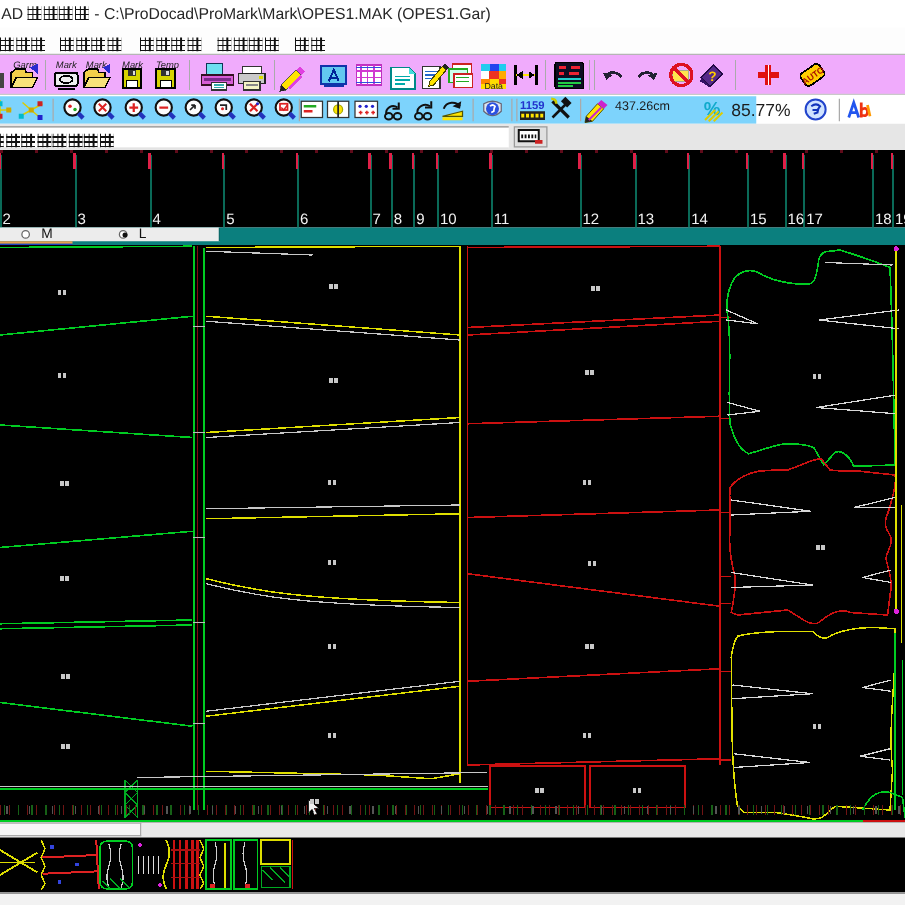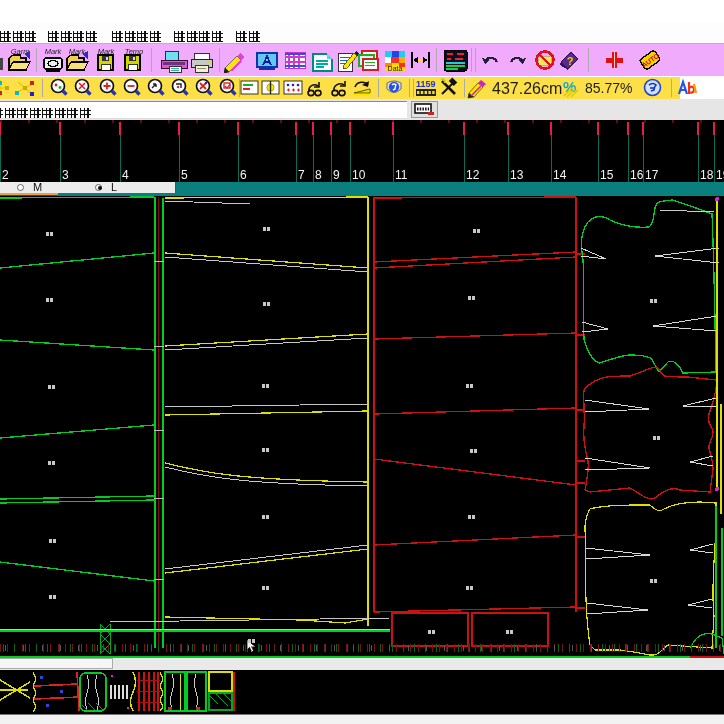--- a/index.html
+++ b/index.html
@@ -8,20 +8,23 @@
 .abs{position:absolute}
 
 .cj{display:inline-block;width:11px;height:11.5px;margin-right:1.5px;vertical-align:-1px;
 background:
 repeating-linear-gradient(90deg,#111 0 1.1px,rgba(0,0,0,0) 1.1px 3.7px),
 repeating-linear-gradient(0deg,#111 0 1.1px,rgba(0,0,0,0) 1.1px 3.9px);}
 </style></head>
 <body>
 <div id="page">
 
+<div class="abs" style="left:0;top:0;width:724px;height:22px;background:#fff">
+ <div class="abs" style="left:1px;top:4px;font-size:12.6px;color:#262626;white-space:nowrap">AD <i class="cj"></i><i class="cj"></i><i class="cj"></i><i class="cj"></i> - C:\ProDocad\ProMark\Mark\OPES1.MAK (OPES1.Gar)</div>
+</div>
 
 <div class="abs" style="left:0;top:22px;width:724px;height:22px;background:#fdfdfd;border-bottom:1px solid #b5b5b5">
  <div class="abs" style="left:0px;top:5px"><i class="cj"></i><i class="cj"></i><i class="cj"></i></div>
  <div class="abs" style="left:48px;top:5px"><i class="cj"></i><i class="cj"></i><i class="cj"></i><i class="cj"></i></div>
  <div class="abs" style="left:112px;top:5px"><i class="cj"></i><i class="cj"></i><i class="cj"></i><i class="cj"></i></div>
  <div class="abs" style="left:174px;top:5px"><i class="cj"></i><i class="cj"></i><i class="cj"></i><i class="cj"></i></div>
  <div class="abs" style="left:236px;top:5px"><i class="cj"></i><i class="cj"></i></div>
 </div>
 
 <div class="abs" id="tb1" style="left:0;top:44px;width:724px;height:32px;background:#f0abfc;border-bottom:1px solid #c9c9c9">
@@ -218,21 +221,21 @@
 </g>
 
 <g transform="translate(640,6)">
 <g transform="rotate(-35 10 10)">
 <rect x="1" y="4" width="18" height="12" rx="3" fill="#ffcc00" stroke="#000" stroke-width="1.4"></rect>
 <text x="10" y="13" font-family="Liberation Sans" font-size="7" font-weight="bold" fill="#aa1100" text-anchor="middle">AUTO</text>
 </g>
 </g>
 </svg></div>
 
-<div class="abs" id="tb2" style="left:0;top:77px;width:680px;height:22px;background:#fde047">
+<div class="abs" id="tb2" style="left:0;top:77px;width:605px;height:22px;background:#7dd3fc">
 <svg width="724" height="22" viewBox="0 0 724 22">
 <g stroke="#aaa">
           <line x1="42.5" y1="2" x2="42.5" y2="20"></line>
           <line x1="239.5" y1="2" x2="239.5" y2="20"></line>
           <line x1="378.5" y1="2" x2="378.5" y2="20"></line>
           <line x1="409.5" y1="2" x2="409.5" y2="20"></line>
           <line x1="413.5" y1="2" x2="413.5" y2="20"></line>
           <line x1="464.5" y1="2" x2="464.5" y2="20"></line>
           <line x1="671.5" y1="2" x2="671.5" y2="20"></line>
         </g>
@@ -390,21 +393,21 @@
 <circle cx="8.5" cy="8.5" r="8" fill="#cfe2ff" stroke="#2244cc" stroke-width="1.6"></circle>
 <path d="M5 6 q4 -3 7 0 q-2 2 -2 5 l-3 1 M6 9 h5" stroke="#1133bb" stroke-width="1.6" fill="none"></path>
 </g>
 
 <g transform="translate(678,3)">
 <path d="M1 14 L5 2 L9 14 M2.6 10 h4.8" stroke="#2255ee" stroke-width="2.2" fill="none"></path>
 <path d="M11 2 v12 M11 8 q4 -3 5 1 q0 5 -5 3" stroke="#ee3311" stroke-width="2.2" fill="none"></path>
 <path d="M16 4 l2 9" stroke="#ff9900" stroke-width="2.2"></path>
 </g>
 </svg>
- <span class="abs" style="left:492px;top:3px;font-size:16px;color:#1c1c1c">437.26cm</span>
+ <span class="abs" style="left:492px;top:3px;font-size:10px;color:#1c1c1c">437.26cm</span>
  <span class="abs" style="left:585px;top:3px;font-size:14px;color:#1c1c1c">85.77%</span>
 </div>
 
 <div class="abs" style="left:0;top:99px;width:724px;height:21px;background:#e6e6e6">
  <div class="abs" style="left:0;top:2px;width:407px;height:18px;background:#fff;border-top:1px solid #8a8a8a;border-bottom:1px solid #dcdcdc;overflow:hidden">
    <div class="abs" style="left:-8px;top:2px;white-space:nowrap;letter-spacing:1px"><i class="cj"></i><i class="cj"></i><i class="cj"></i><i class="cj"></i><i class="cj"></i><i class="cj"></i><i class="cj"></i><i class="cj"></i></div>
  </div>
  <div class="abs" style="left:411px;top:2px;width:27px;height:17px;background:#e0e0e0;border:1px solid #9a9a9a">
    <svg width="25" height="15" viewBox="0 0 25 15">
      <rect x="3" y="2" width="16" height="9" fill="#fff" stroke="#111" stroke-width="1.6"></rect>

